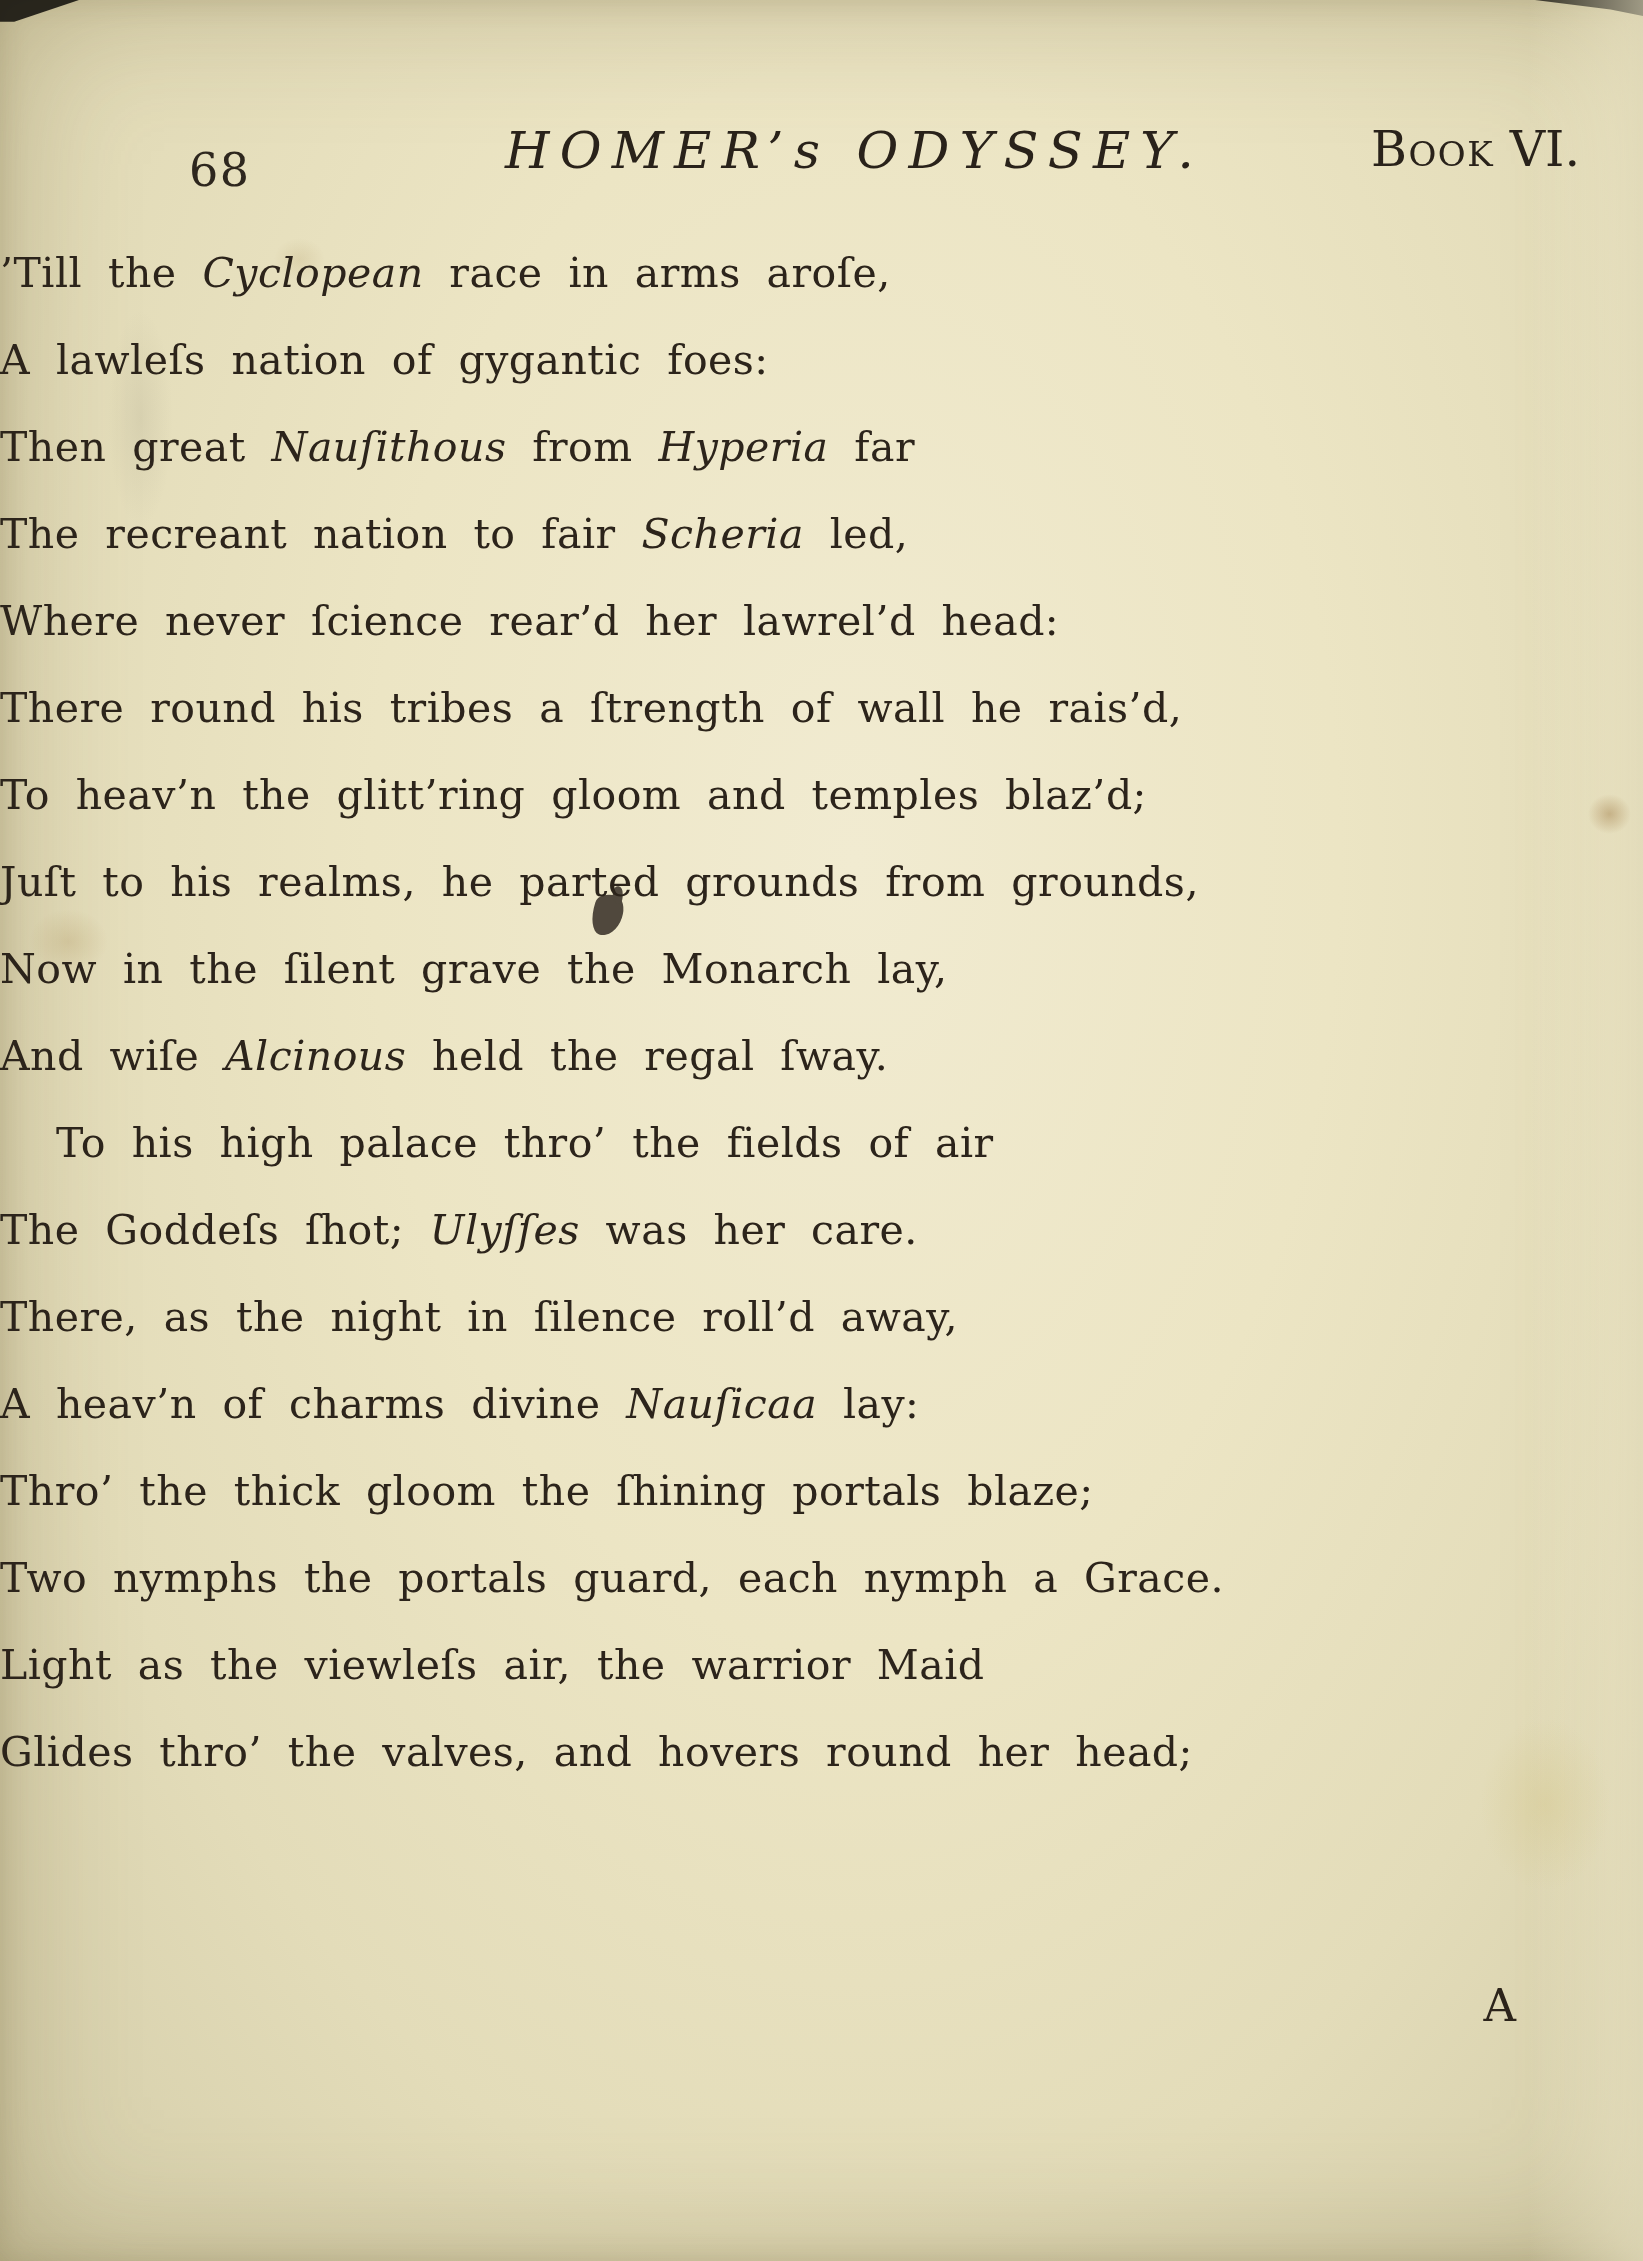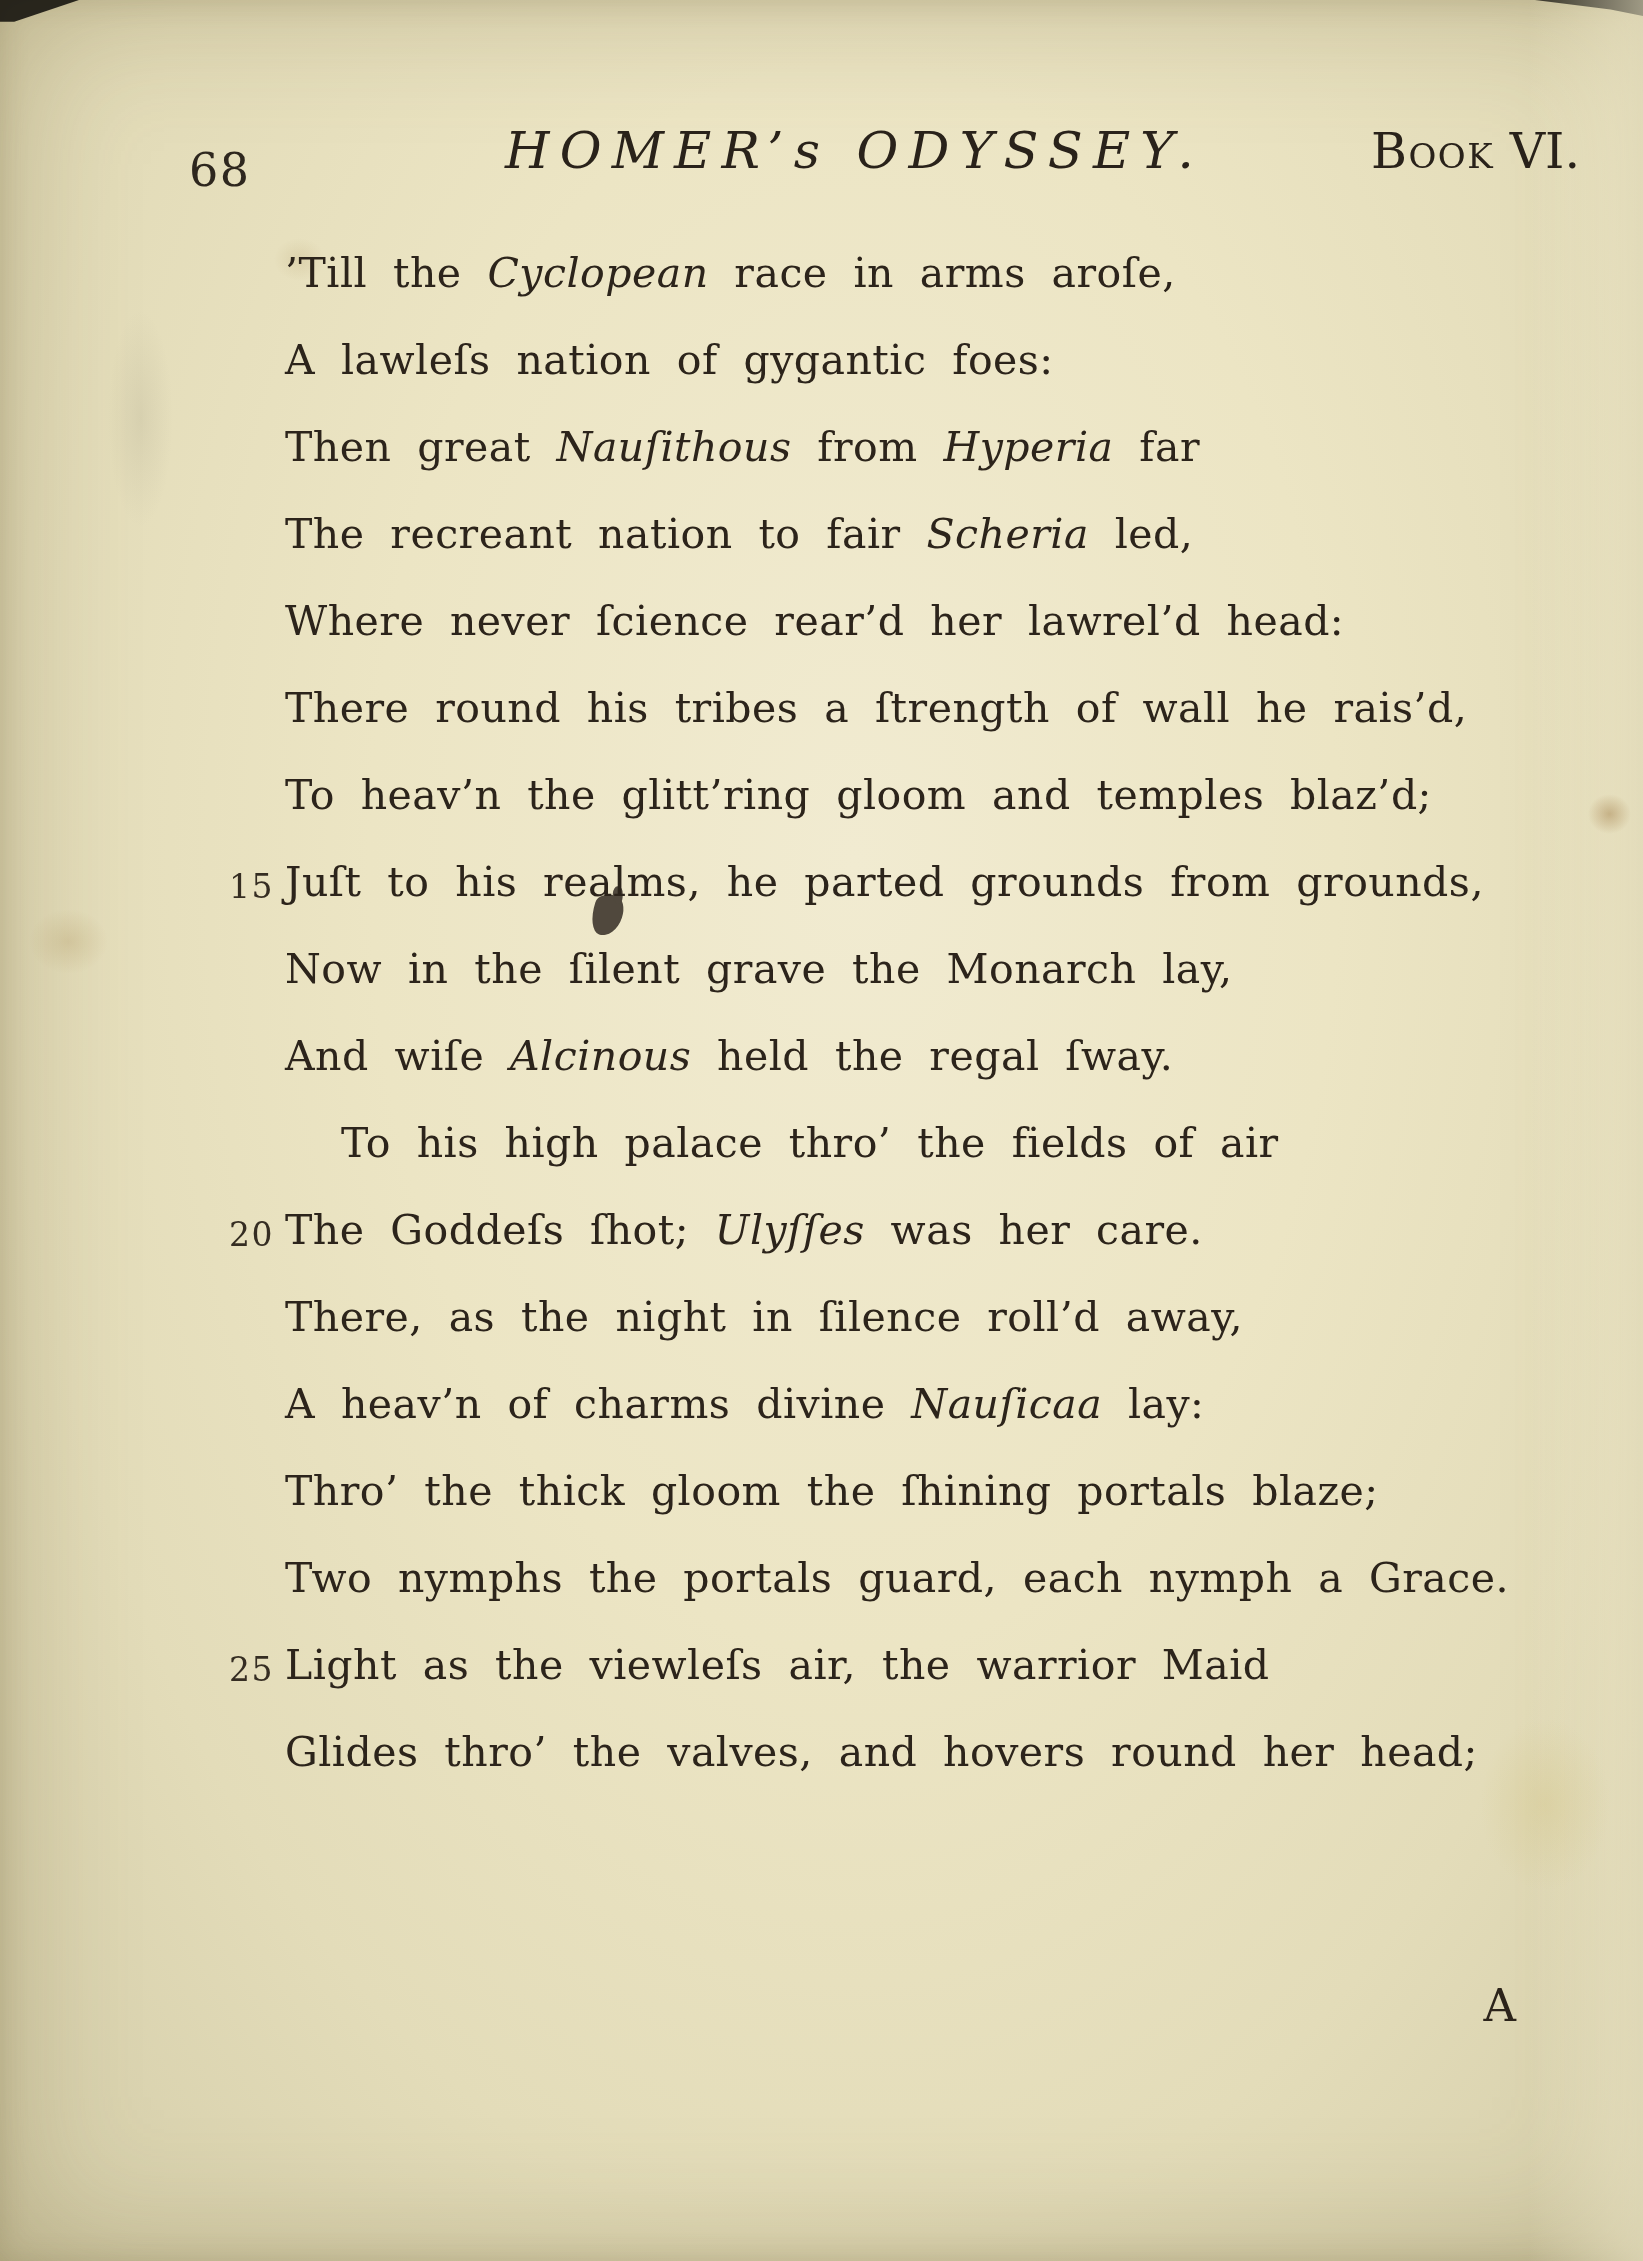--- a/index.html
+++ b/index.html
@@ -47,35 +47,35 @@
   .page-header{
     position:absolute;top:121px;left:0;width:100%;height:72px;
     display:flex;align-items:baseline;
   }
   .page-number{
     position:absolute;left:189px;top:22px;
     font-size:46px;letter-spacing:1.4px;color:#2e271e;
   }
   .running-title{
     position:absolute;left:505px;top:0;width:1075px;
-    display:flex;align-items:flex-end;justify-content:space-between;
+    display:flex;align-items:flex-start;justify-content:space-between;
     white-space:nowrap;
   }
   .title-main{
     font-style:italic;font-size:51px;letter-spacing:0.20em;color:#29221a;
   }
   .title-book{
     font-size:49px;color:#29221a;
   }
   .title-book .sc{font-variant:small-caps;letter-spacing:0.03em;}
 
   
   .poem{
     position:absolute;top:230px;left:0;width:1444px;
-    padding-left:285px;box-sizing:border-box;
+    box-sizing:border-box;
   }
   .line{
     position:relative;
     font-size:41px;line-height:87px;
     word-spacing:0.30em;letter-spacing:0.012em;
     color:#2c241b;white-space:nowrap;
   }
   .line .lnum{
     position:absolute;left:-56px;top:4.3px;
     font-size:33px;color:#352d22;letter-spacing:1.4px;

